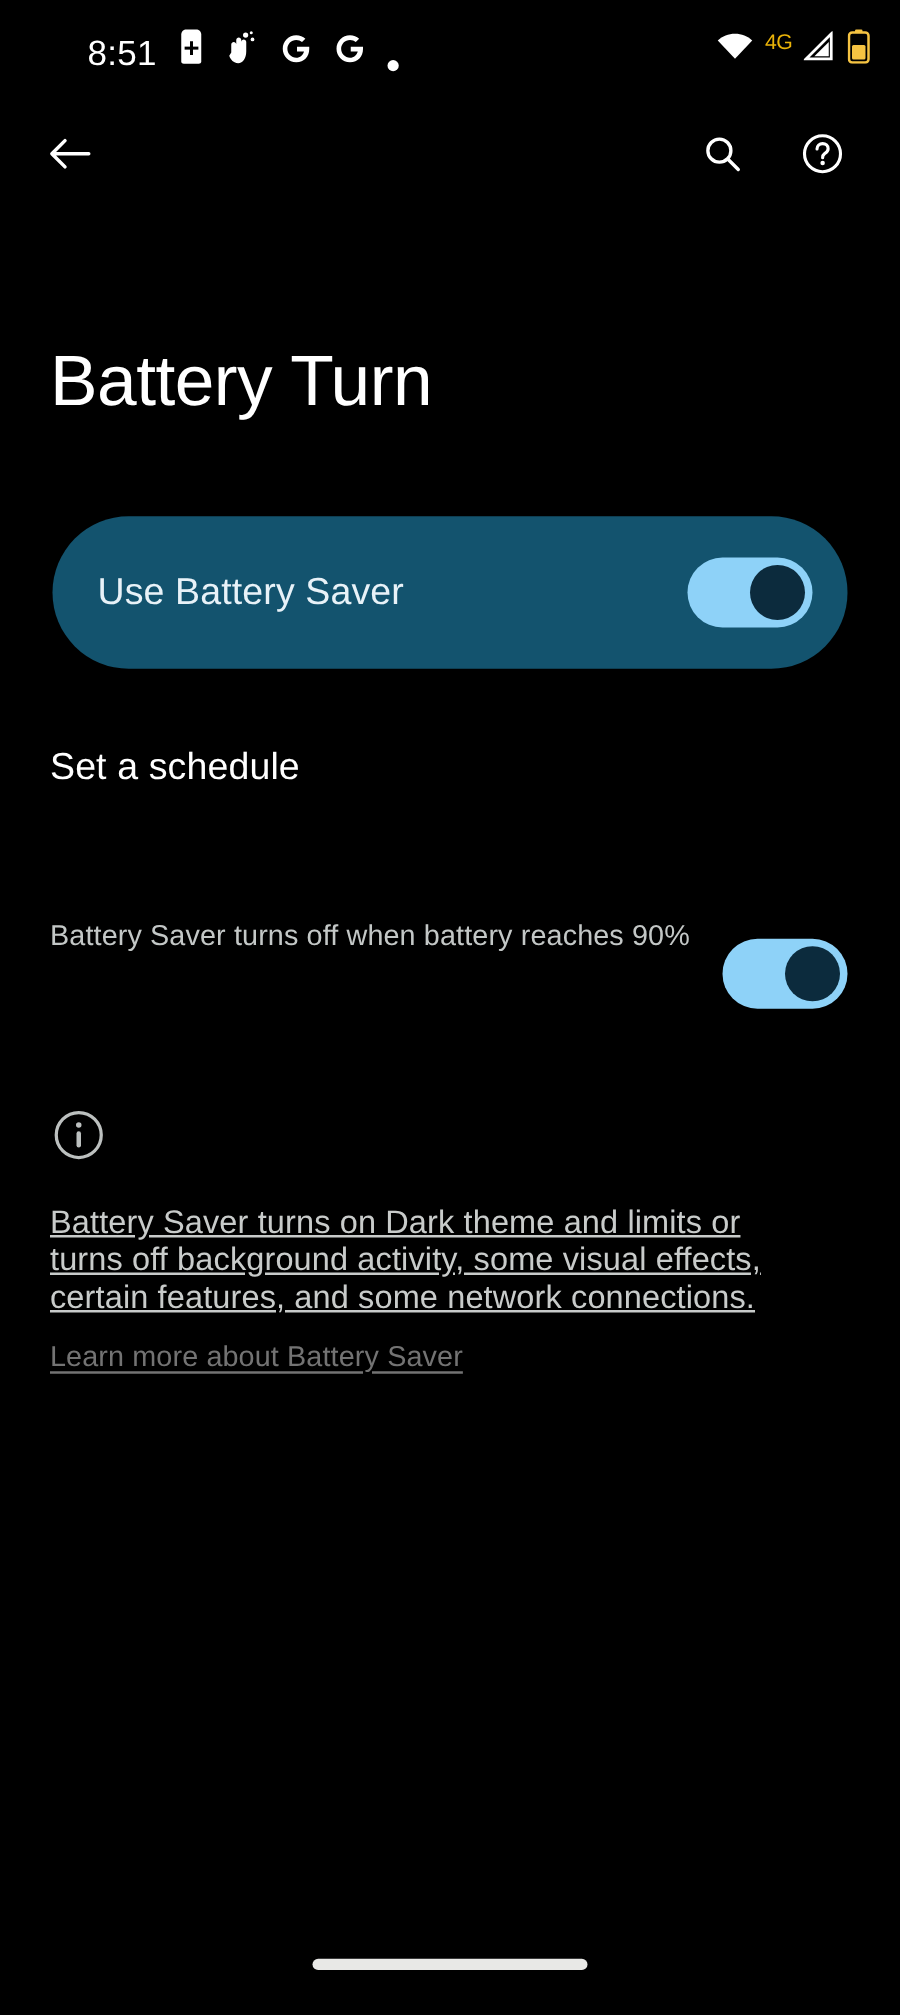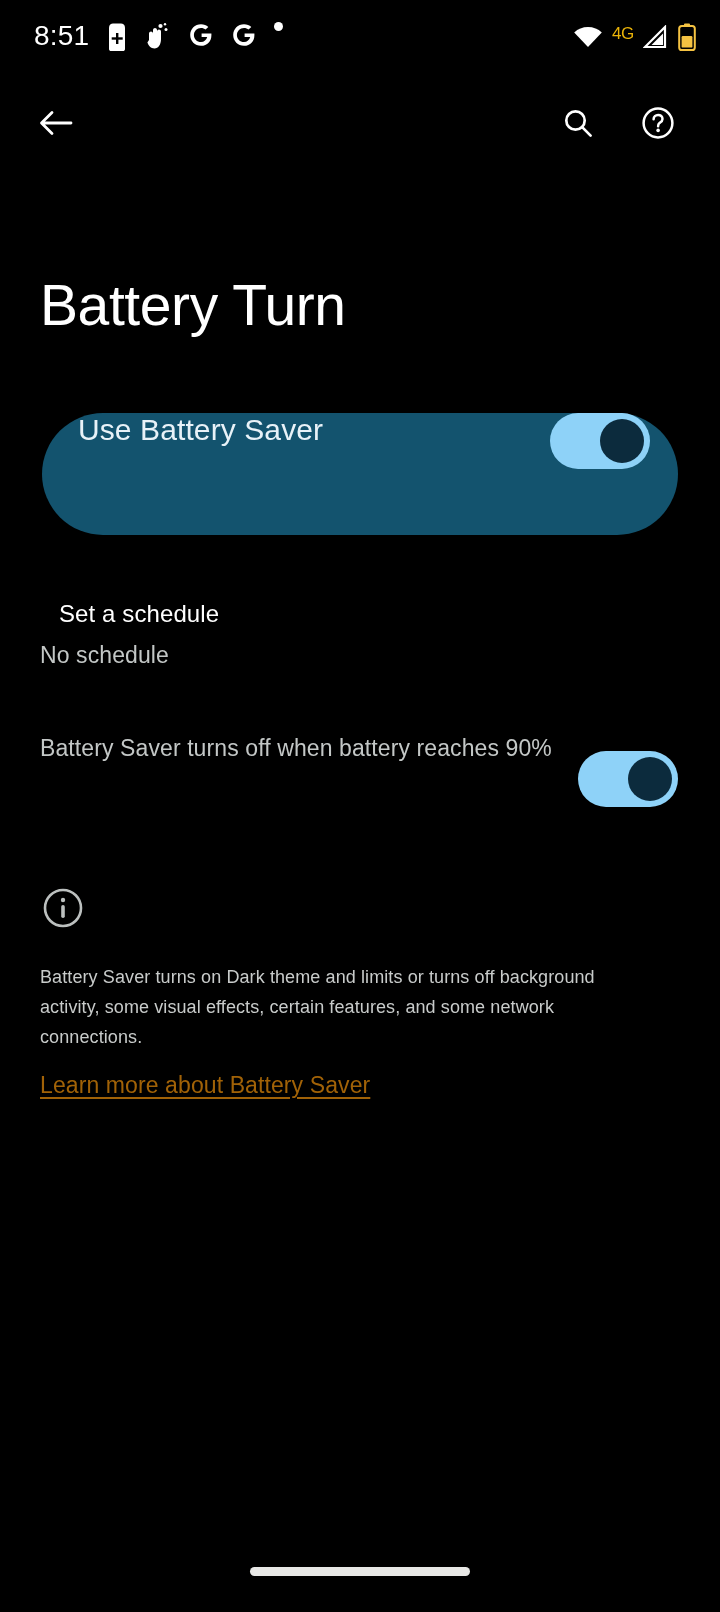--- a/index.html
+++ b/index.html
@@ -24,22 +24,23 @@
     width: 720px;
     height: 78px;
     display: flex;
     align-items: center;
     justify-content: space-between;
     padding: 0 24px 0 34px;
     box-sizing: border-box;
   }
   .status-left {
     display: flex;
-    align-items: flex-start;
+    align-items: flex-end;
     gap: 17px;
+    margin-left: 36px;
   }
   .status-clock {
     font-size: 28px;
     letter-spacing: 0.2px;
     color: #ffffff;
     line-height: 1;
   }
   .status-right {
     display: flex;
     align-items: center;
@@ -99,21 +100,21 @@
   
   .main-card {
     position: absolute;
     left: 42px;
     top: 413px;
     width: 636px;
     height: 122px;
     background: #13536e;
     border-radius: 61px;
     display: flex;
-    align-items: flex-start;
+    align-items: center;
     justify-content: space-between;
     box-sizing: border-box;
     padding: 0 28px 0 36px;
     cursor: pointer;
   }
   .main-card-label {
     font-size: 30px;
     color: #e8f2f8;
     letter-spacing: 0.1px;
   }
@@ -145,25 +146,24 @@
     box-sizing: border-box;
     display: flex;
     align-items: flex-start;
     cursor: pointer;
   }
   .row-schedule { top: 594px; width: 600px; }
   .row-turnoff  { top: 727px; width: 645px; }
 
   .row-text { flex: 1 1 auto; }
   .row-title {
-    font-size: 24px;
+    font-size: 30px;
     line-height: 40px;
     color: #ffffff;
     letter-spacing: 0.1px;
-    margin-left: 19px;
   }
   .row-sub {
     font-size: 23px;
     line-height: 30px;
     color: #c3c7c6;
     margin-top: 6px;
     letter-spacing: 0.1px;
   }
   .row-turnoff .row-text { max-width: 520px; }
   .row-turnoff .switch { margin-top: 24px; margin-left: 18px; }
@@ -174,32 +174,33 @@
     left: 42px;
     top: 887px;
     width: 42px;
     height: 42px;
   }
   .footer-text {
     position: absolute;
     left: 40px;
     top: 962px;
     width: 612px;
-    font-size: 18px;
+    font-size: 26px;
     line-height: 30px;
     color: #c8cbca;
     letter-spacing: 0.1px;
+    text-decoration: underline;
   }
   .footer-link {
     position: absolute;
     left: 40px;
     top: 1070px;
     font-size: 23px;
     line-height: 30px;
-    color: #a16207;
+    color: #737373;
     text-decoration: underline;
     text-underline-offset: 4px;
     cursor: pointer;
     letter-spacing: 0.1px;
   }
 
   
   .home-bar {
     position: absolute;
     left: 250px;
@@ -305,21 +306,20 @@
 <div class="main-card">
   <span class="main-card-label">Use Battery Saver</span>
   <span class="switch">
     <span class="thumb"></span>
   </span>
 </div>
 
 <div class="row row-schedule">
   <div class="row-text">
     <div class="row-title">Set a schedule</div>
-    <div class="row-sub">No schedule</div>
   </div>
 </div>
 
 <div class="row row-turnoff">
   <div class="row-text">
     <div class="row-sub">Battery Saver turns off when battery reaches 90%</div>
   </div>
   <span class="switch">
     <span class="thumb"></span>
   </span>

